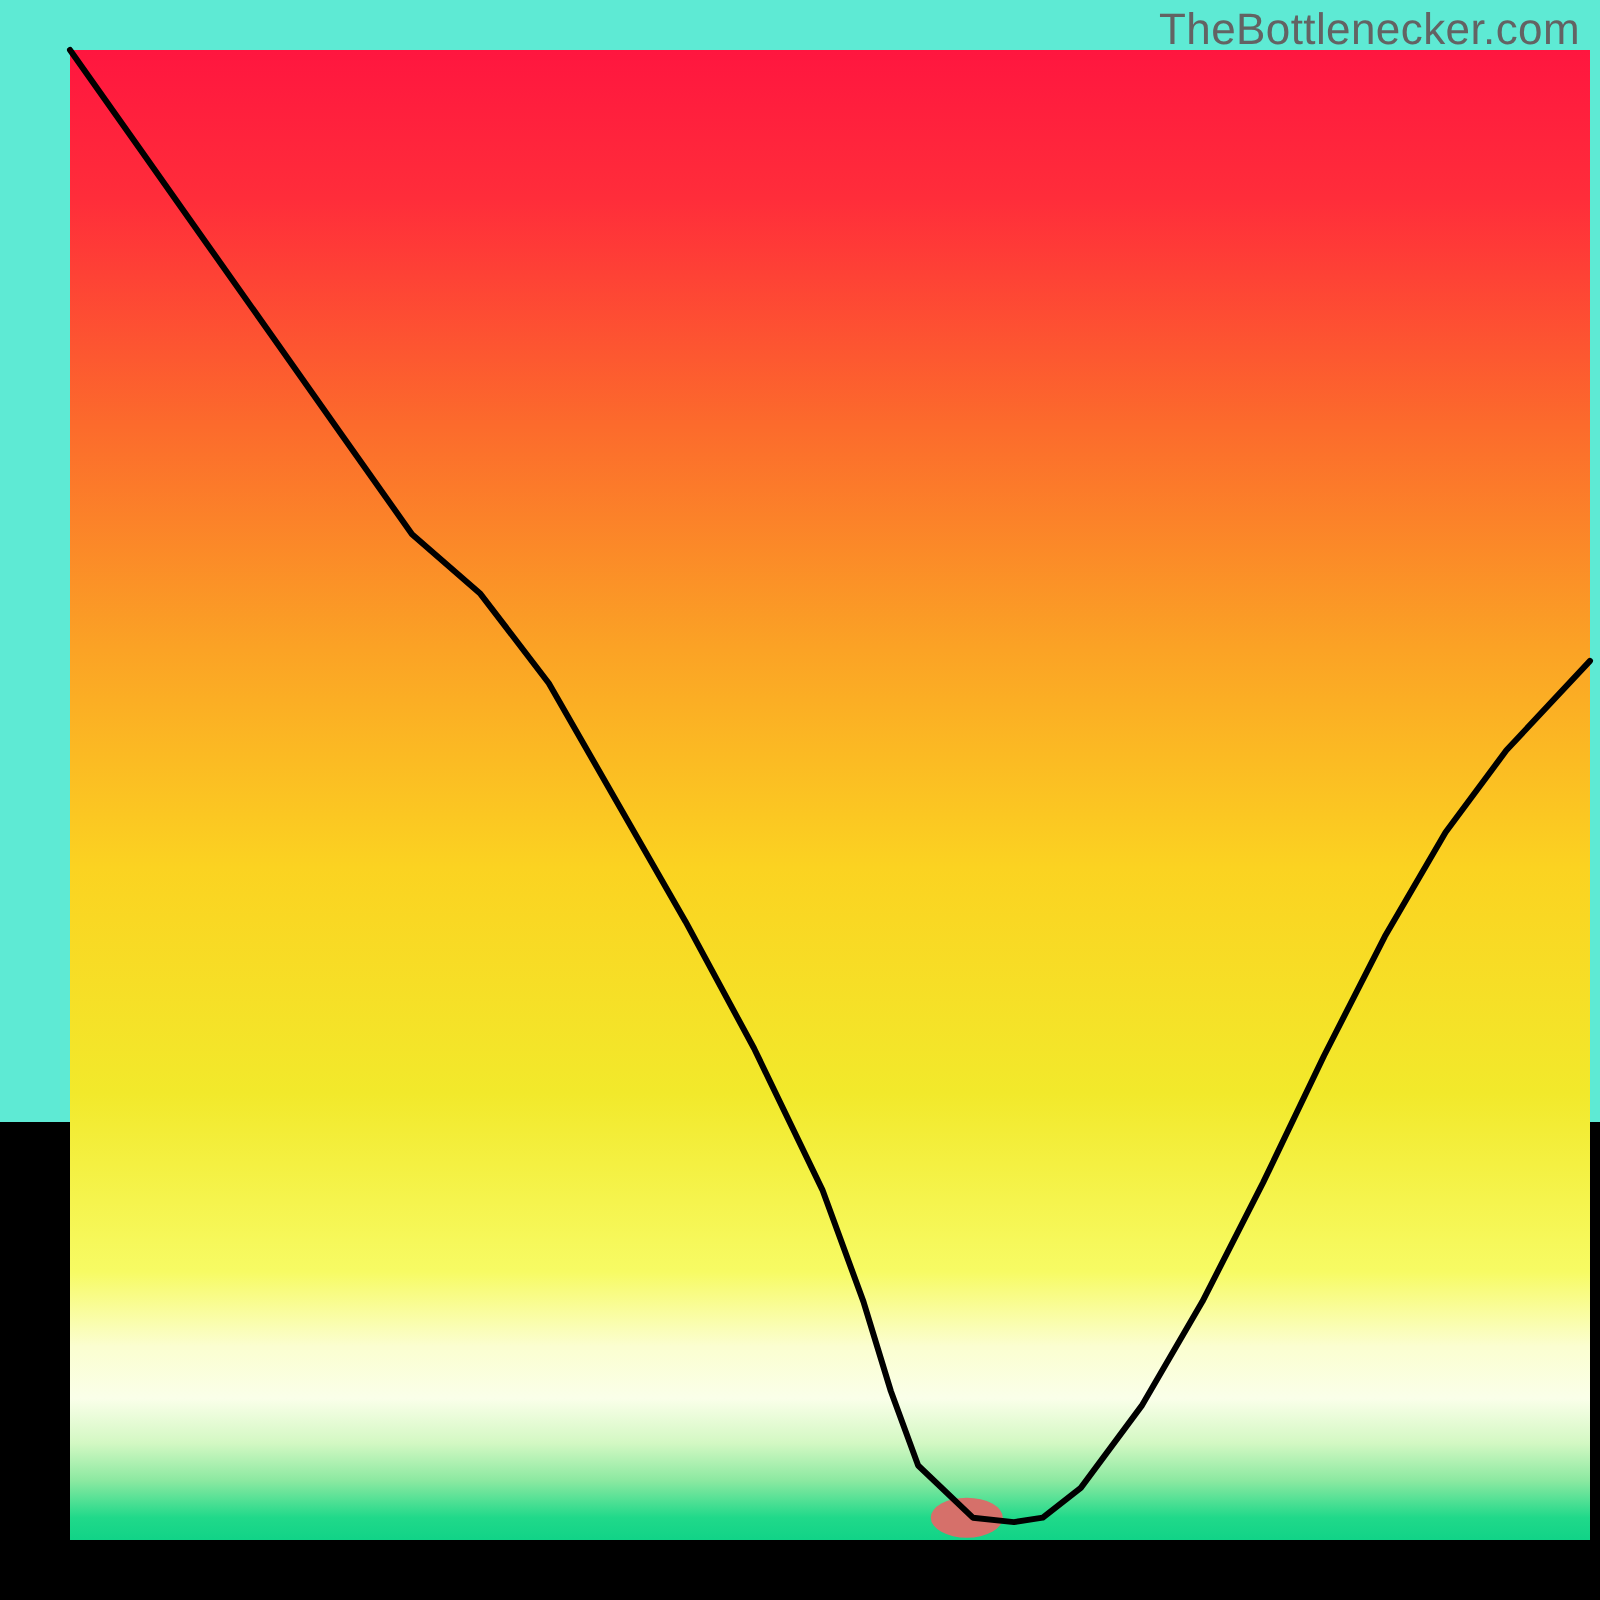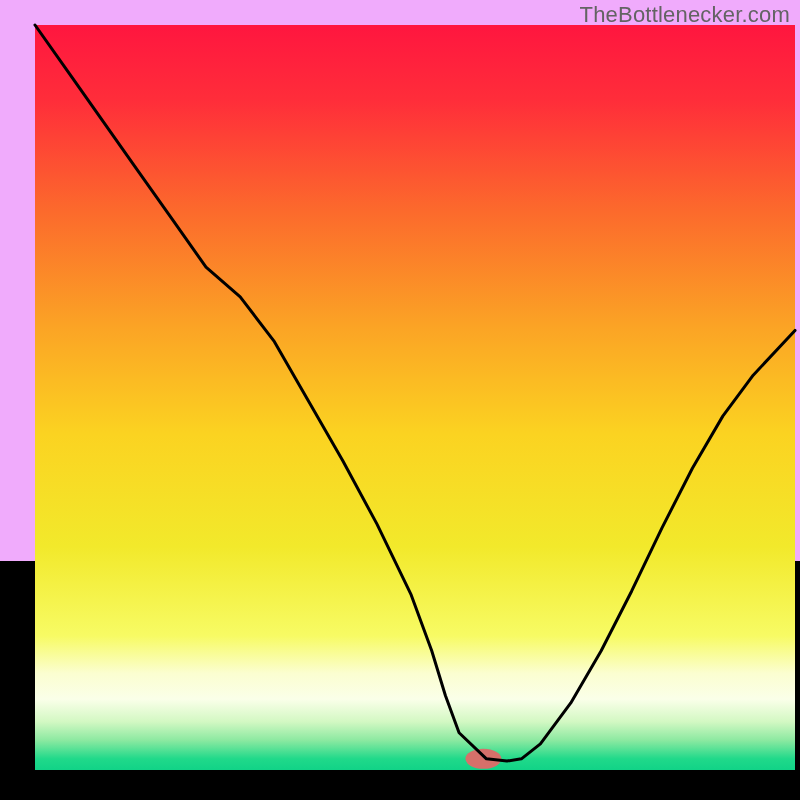--- a/index.html
+++ b/index.html
@@ -7,21 +7,21 @@
     padding: 0;
     width: 800px;
     height: 800px;
     background: #000;
     overflow: hidden;
   }
   .frame {
     position: relative;
     width: 800px;
     height: 561px;
-    background: #f0abfc;
+    background: #5eead4;
   }
   .watermark {
     position: absolute;
     top: 2px;
     right: 10px;
     color: #636363;
     font-family: Arial, Helvetica, sans-serif;
     font-size: 22px;
     font-weight: 500;
     letter-spacing: 0.2px;

